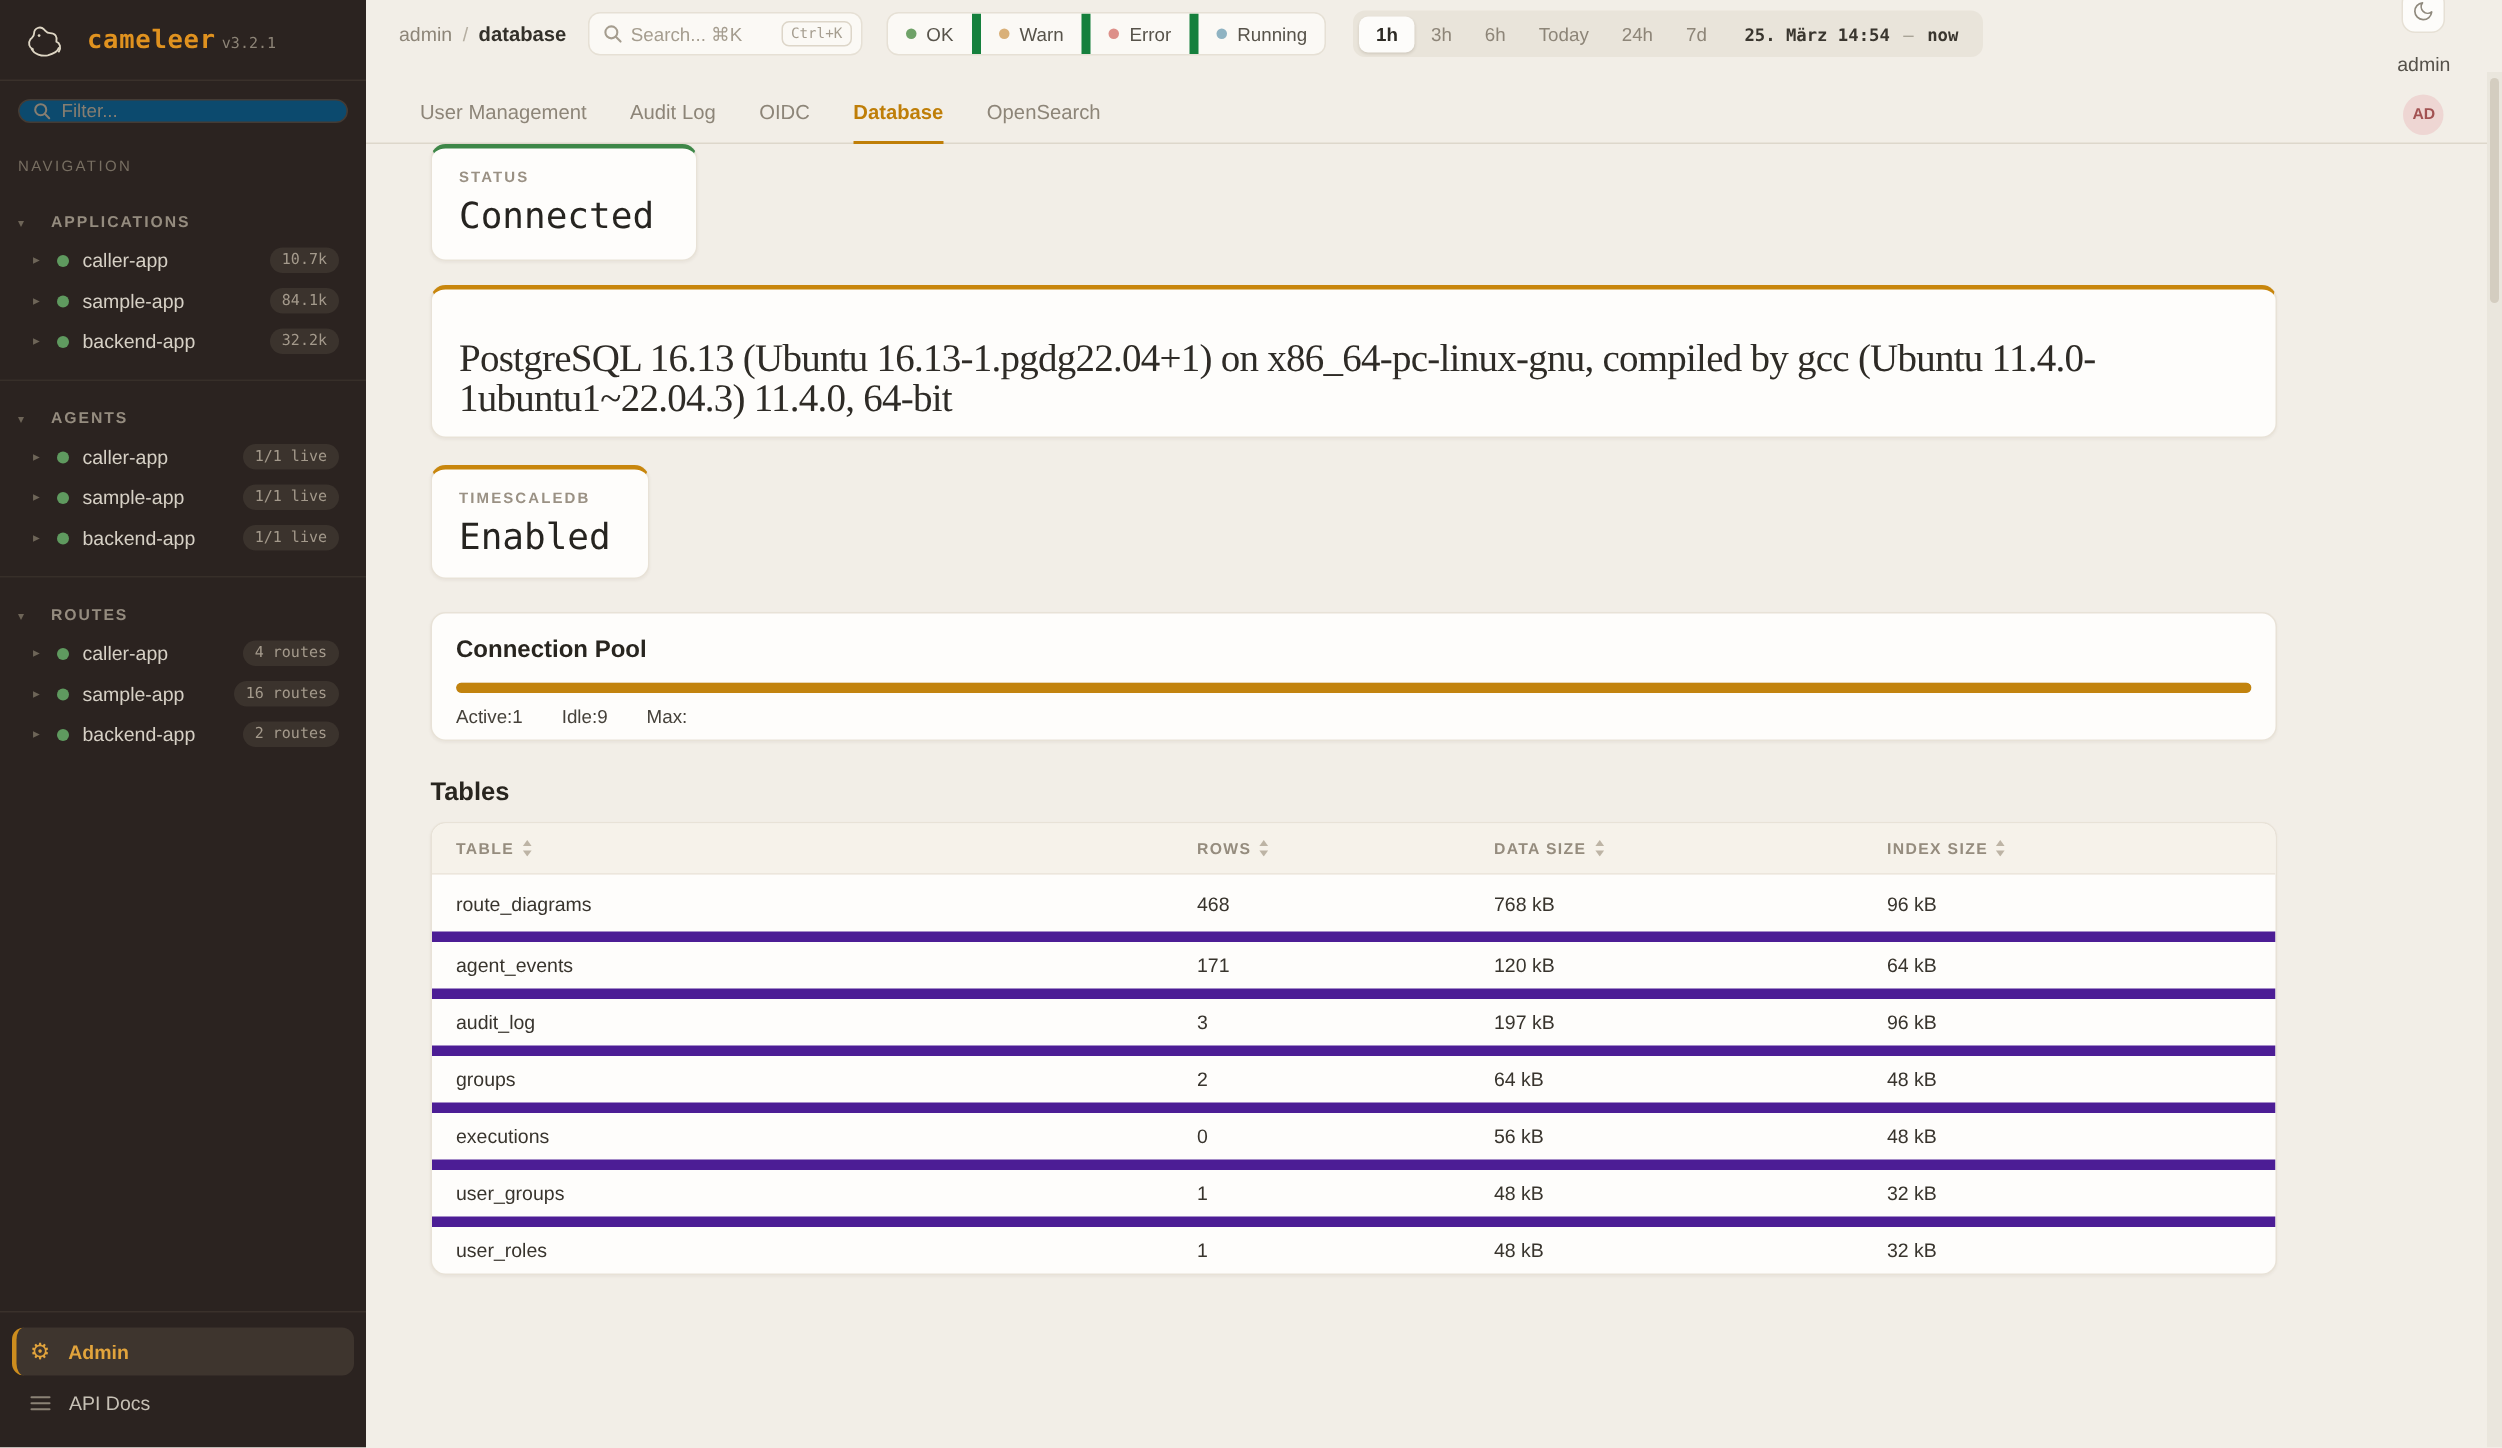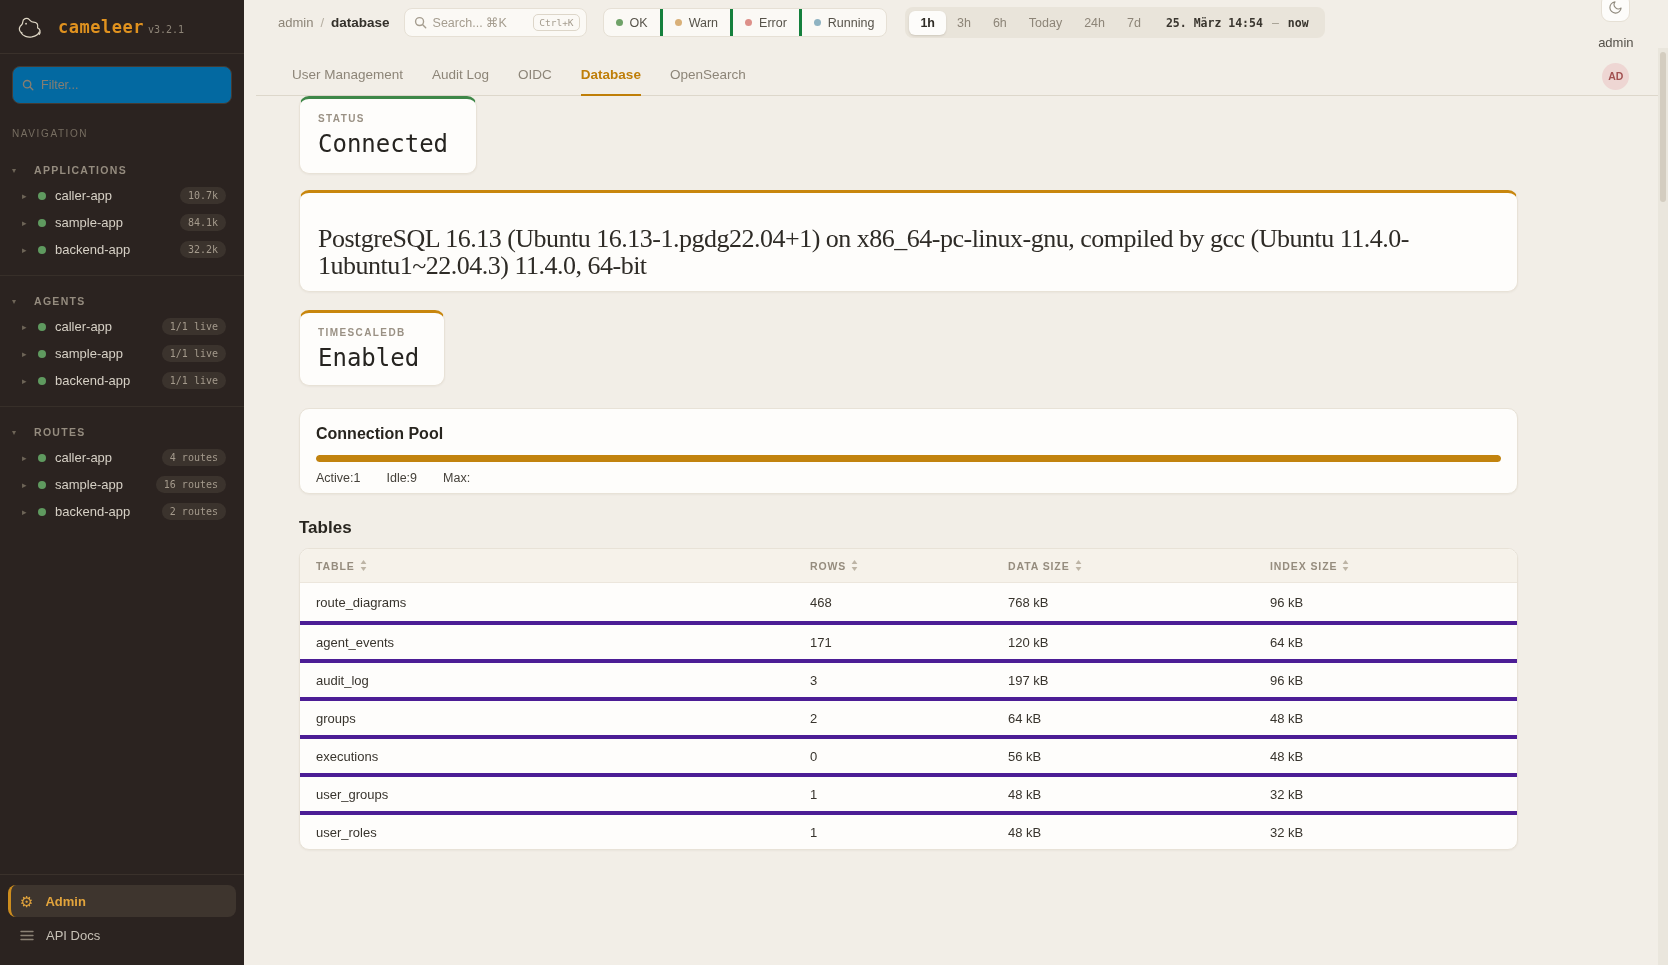--- a/index.html
+++ b/index.html
@@ -1,26 +1,26 @@
 <!DOCTYPE html>
 <html><head>
 <meta charset="utf-8">
 <style>
   * { margin:0; padding:0; box-sizing:border-box; }
   html,body { width:1668px; height:965px; overflow:hidden; }
   body { font-family:"Liberation Sans","DejaVu Sans",sans-serif; background:#f2eee7; color:#35322b; }
-  .app { display:flex; width:1668px; height:965px;gap:12px; }
+  .app { display:flex; width:1668px; height:965px; }
 
   
   .sidebar { width:244px; min-width:244px; background:#2b2320; color:#d4cec3; display:flex; flex-direction:column; }
   .logo-row { display:flex; align-items:center; gap:10px; height:54px; padding:0 14px; border-bottom:1px solid #3a312b; cursor:pointer; }
   .logo-mark svg { display:block; }
   .logo-name { font-family:"DejaVu Sans Mono","Liberation Mono",monospace; font-weight:bold; font-size:17px; color:#e0921f; letter-spacing:0.5px; }
   .logo-ver { font-family:"DejaVu Sans Mono","Liberation Mono",monospace; font-size:10px; color:#8d8477; margin-left:4px; }
-  .filter-wrap { margin:12px 12px 0; height:38px; background:#0369a1; border:1px solid #443b34; border-radius:8px; display:flex; align-items:center; padding:0 9px; gap:7px; }
+  .filter-wrap { margin:12px 12px 0; height:16px; background:#0c4a6e; border:1px solid #443b34; border-radius:8px; display:flex; align-items:center; padding:0 9px; gap:7px; }
   .filter-wrap input { background:transparent; border:none; outline:none; color:#cfc9be; font-size:12.5px; width:100%; font-family:"Liberation Sans","DejaVu Sans",sans-serif; }
   .filter-wrap input::placeholder { color:#877e71; }
   .nav-label { margin:24px 12px 0; font-size:10px; font-weight:normal; letter-spacing:1.6px; color:#776e61; }
   #nav-sections { margin-top:6px; }
   .sdiv { border-top:1px solid #372f29; margin-top:12px; }
   .section-head { display:flex; align-items:center; height:24px; margin-top:13px; padding-left:12px; cursor:pointer; }
   .sec-caret { font-size:8px; color:#6e6558; width:10px; }
   .sec-label { margin-left:12px; font-size:10.5px; font-weight:bold; letter-spacing:1.3px; color:#958c7f; }
   .nav-item { display:flex; align-items:center; height:27px; padding:0 18px 0 22px; cursor:pointer; }
   .item-caret { font-size:9px; color:#6e6558; width:10px; }
@@ -38,21 +38,21 @@
   .crumb { display:flex; align-items:baseline; gap:7px; white-space:nowrap; }
   .crumb-parent { font-size:13px; color:#8d8578; cursor:pointer; }
   .crumb-sep { font-size:13px; color:#b5aea1; }
   .crumb-cur { font-size:13.5px; font-weight:bold; color:#33302a; }
   .searchbox { margin-left:14px; width:183px; height:29px; background:#fbf9f5; border:1px solid #e6e0d5; border-radius:8px; display:flex; align-items:center; padding:0 6px 0 9px; gap:6px; }
   .searchbox input { border:none; outline:none; background:transparent; font-size:12.5px; color:#6d675c; width:100%; font-family:"Liberation Sans","DejaVu Sans",sans-serif; }
   .searchbox input::placeholder { color:#a59d8f; }
   .kbd { font-family:"DejaVu Sans Mono","Liberation Mono",monospace; font-size:9.5px; color:#a59d8f; border:1px solid #ddd6c9; border-radius:5px; padding:2px 5px; white-space:nowrap; }
   .status-group { margin-left:16px; display:flex; height:29px; background:#fbf9f5; border:1px solid #e6e0d5; border-radius:8px; overflow:hidden; }
   .seg { display:flex; align-items:center; gap:7px; padding:0 12px; font-size:12.5px; color:#57534a; cursor:pointer; }
-  .seg + .seg { border-left:3px solid #15803d; }
+  .seg + .seg { border-left:6px solid #15803d; }
   .seg-dot { width:7px; height:7px; border-radius:50%; }
   .time-group { margin-left:18px; display:flex; align-items:center; height:31px; background:#e9e4da; border-radius:8px; padding:0 4px; }
   .trange { border:none; background:transparent; font-size:12.5px; color:#8d8578; padding:5px 11px; border-radius:6px; cursor:pointer; font-family:"Liberation Sans","DejaVu Sans",sans-serif; }
   .trange.active { background:#fdfcfa; color:#2e2b25; font-weight:bold; box-shadow:0 1px 2px rgba(60,50,30,.15); }
   .time-display { display:flex; align-items:center; gap:9px; margin:0 12px 0 14px; font-family:"DejaVu Sans Mono","Liberation Mono",monospace; font-size:11.5px; cursor:pointer; }
   .tfrom,.tto { color:#3a362f; font-weight:bold; }
   .tsep { color:#a09a8e; }
   .right-cluster { margin-left:auto; display:flex; align-items:center; gap:13px;flex-direction:column; }
   .live-badge { display:flex; align-items:center; gap:7px; background:#e9f2e5; border:1px solid #d4e5cc; border-radius:7px; padding:5px 11px; }
   .live-dot { width:6px; height:6px; border-radius:50%; background:#55964d; }
@@ -81,21 +81,21 @@
   .pool-title { font-size:16px; font-weight:bold; color:#28251f; }
   .pool-bar { margin-top:12px; height:7px; border-radius:4px; background:#ece7dd; overflow:hidden; }
   .pool-fill { height:100%; border-radius:4px; background:#c2830e; }
   .pool-stats { margin-top:9px; display:flex; gap:26px; font-size:12.5px; color:#45413a; }
   .section-title { font-size:17px; font-weight:bold; color:#28251f; margin:24px 0 10px; }
   .table-card { overflow:hidden; }
   .trow { display:grid; grid-template-columns:494px 198px 262px 1fr; align-items:center; }
   .thead-row { background:#f6f2ea; border-bottom:1px solid #ece6dc; height:34px; }
   .th { display:flex; align-items:center; gap:5px; padding-left:16px; font-size:10.5px; font-weight:bold; letter-spacing:0.9px; color:#958c7e; cursor:pointer; }
   .tbody-row { height:38px; }
-  .tbody-row + .tbody-row { border-top:4px solid #4c1d95; }
+  .tbody-row + .tbody-row { border-top:7px solid #4c1d95; }
   .td { padding-left:16px; font-size:13px; color:#38342d; }
   .sort-icon { display:inline-flex; }
 
   .vscroll { position:absolute; top:48px; right:0; bottom:0; width:10px; background:#eae6dd; }
   .vscroll-thumb { position:absolute; top:4px; left:2px; width:6px; height:150px; border-radius:3px; background:#d4cdc0; }
 </style>
 </head>
 <body>
 
 <div class="app">

